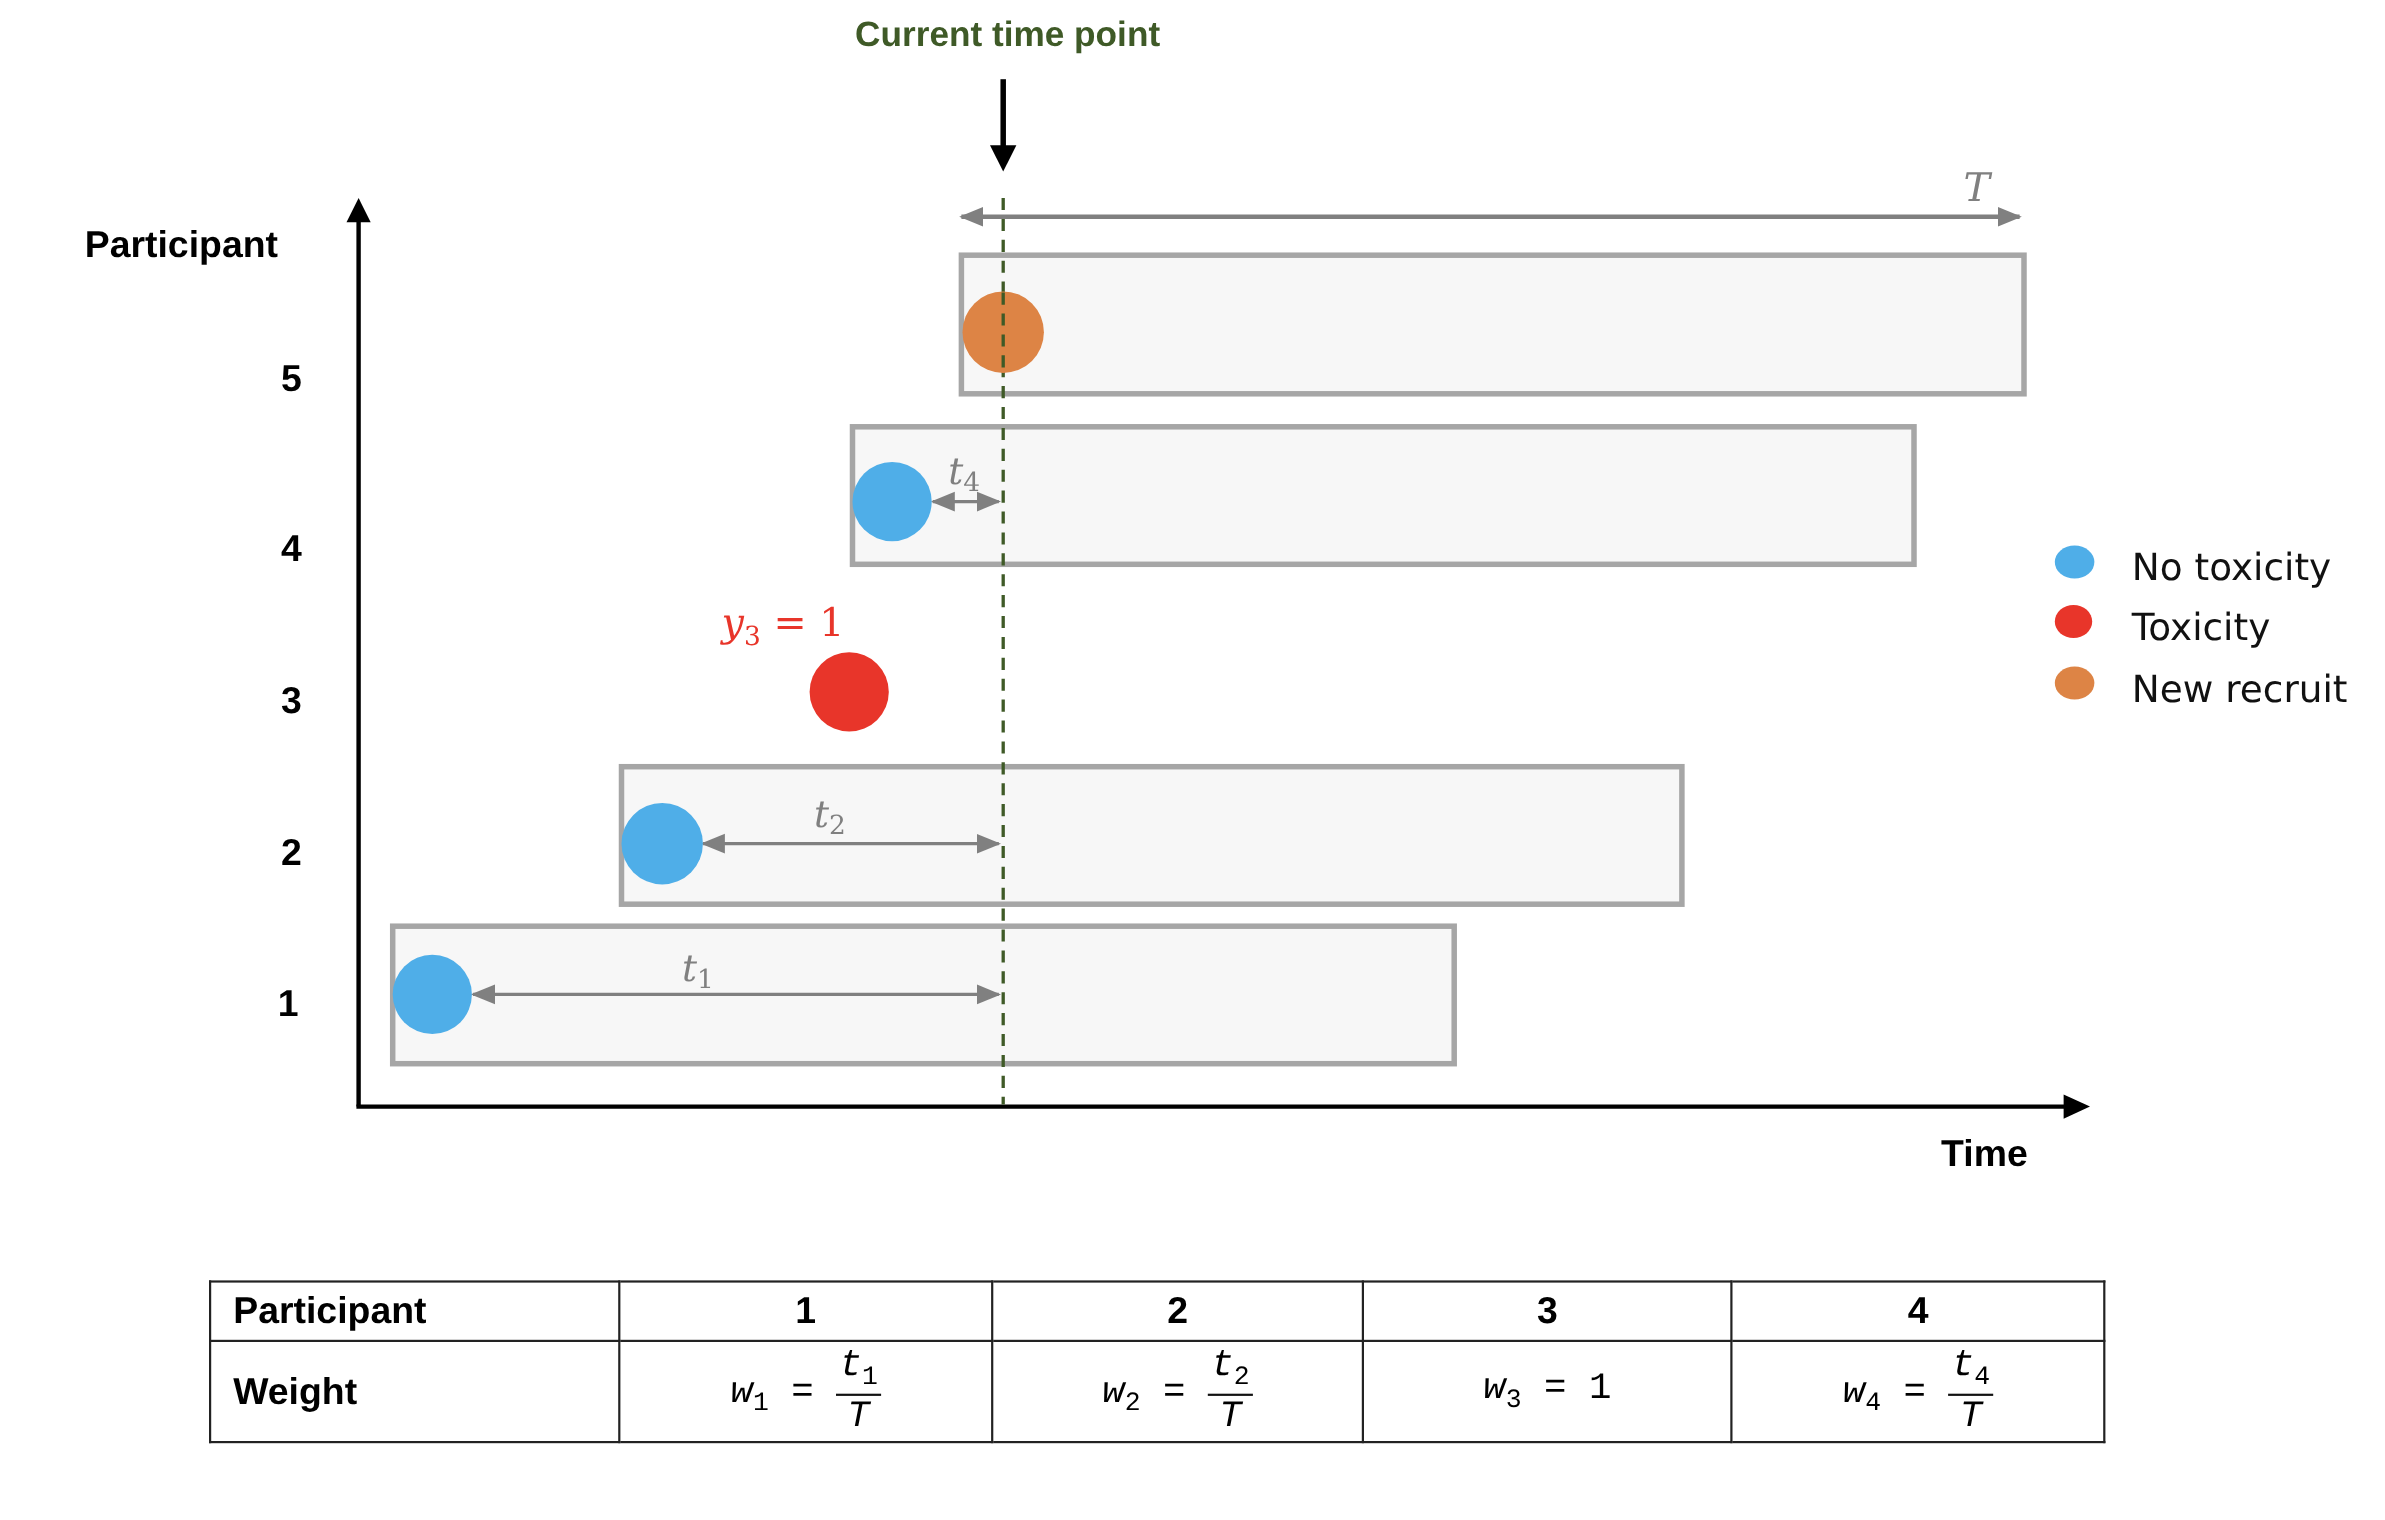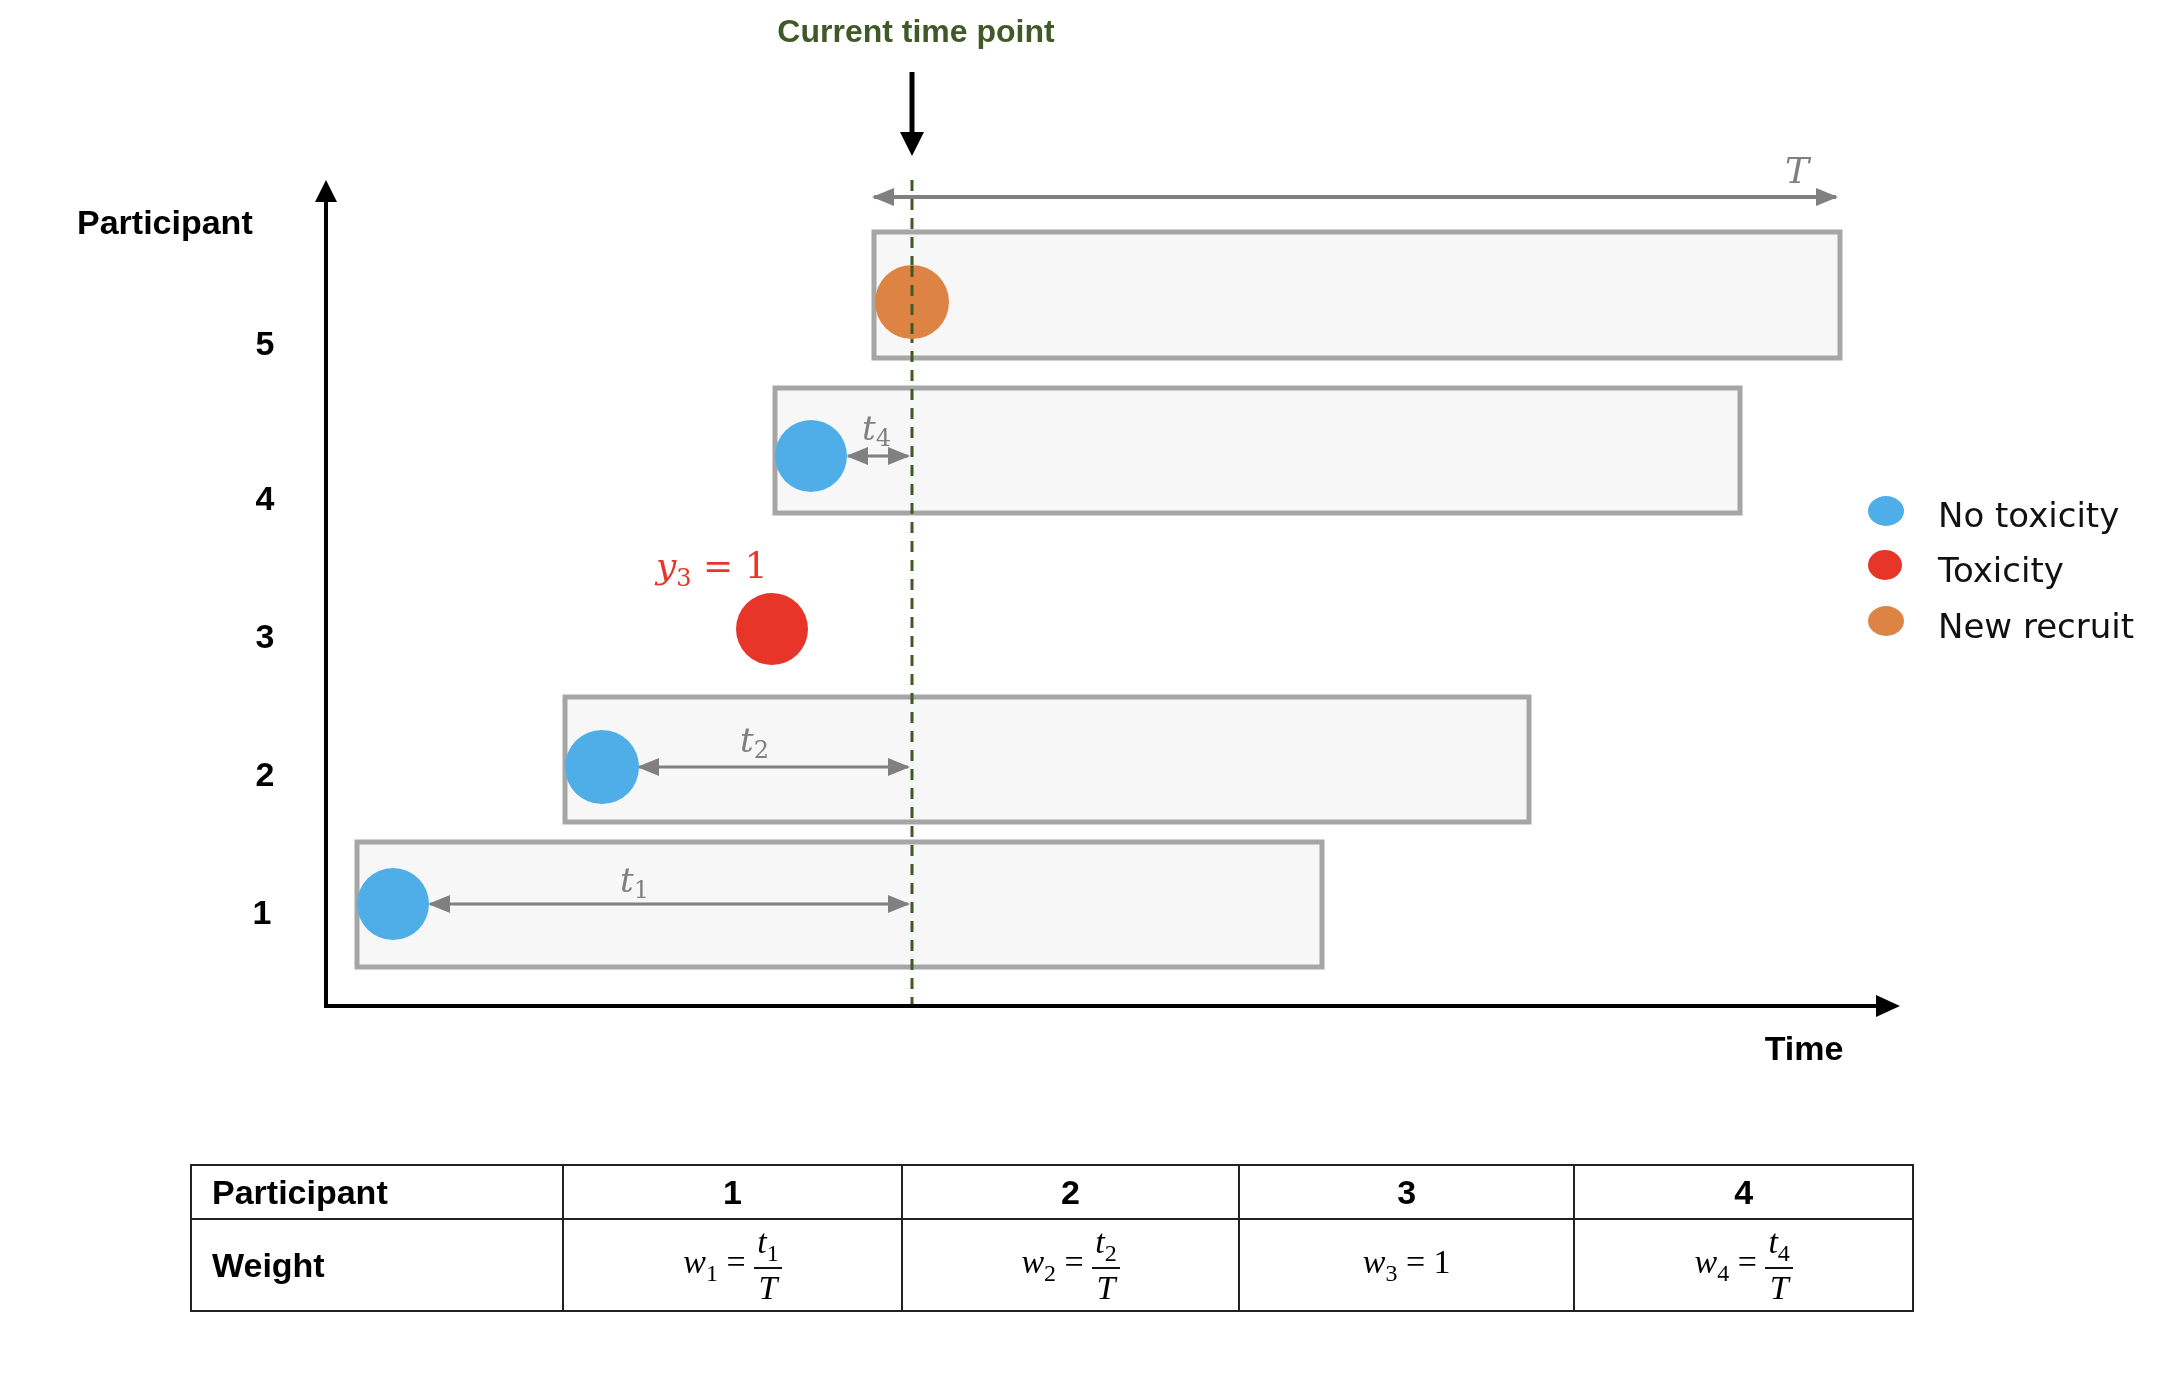--- a/index.html
+++ b/index.html
@@ -14,21 +14,21 @@
   }
   table.wt td { border: 2px solid #222; text-align: center; font-size: 34px; padding: 0; }
   table.wt td.rowhead { text-align: left; padding-left: 20px; font-weight: bold; }
   table.wt tr.r-head td { height: 52px; }
   table.wt tr.r-head td.colhead { font-weight: bold; }
   table.wt tr.r-weight td { height: 90px; }
   table.wt tr.r-tox td { height: 50px; }
   .frac { display: inline-flex; flex-direction: column; align-items: center; vertical-align: middle; line-height: 1; }
   .frac .num { border-bottom: 2px solid #111; padding: 0 3px 3px; }
   .frac .den { padding-top: 2px; }
-  .mathcell { font-family: Liberation Serif, serif; font-size: 36px; }
+  .mathcell { font-family: Liberation Mono, monospace; font-size: 36px; }
   .mathcell i { font-style: italic; }
   sub { font-size: 24px; }
 </style>
 </head>
 <body>
 
 <svg id="diagram" width="2168" height="1160" viewBox="0 0 2168 1160">
   <defs>
     <marker id="arrBlack" markerWidth="10" markerHeight="10" refX="8" refY="5" orient="auto" markerUnits="userSpaceOnUse">
       <path d="M0,0 L10,5 L0,10 z" fill="#000"></path>

